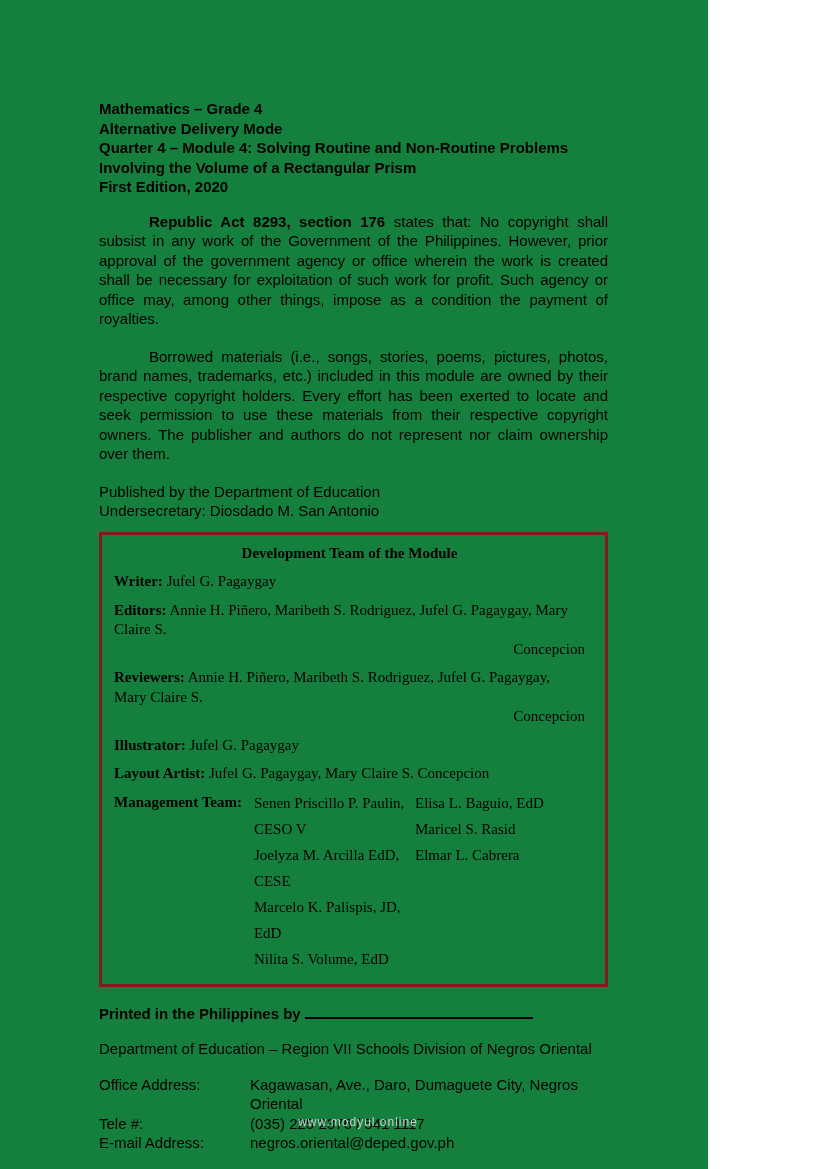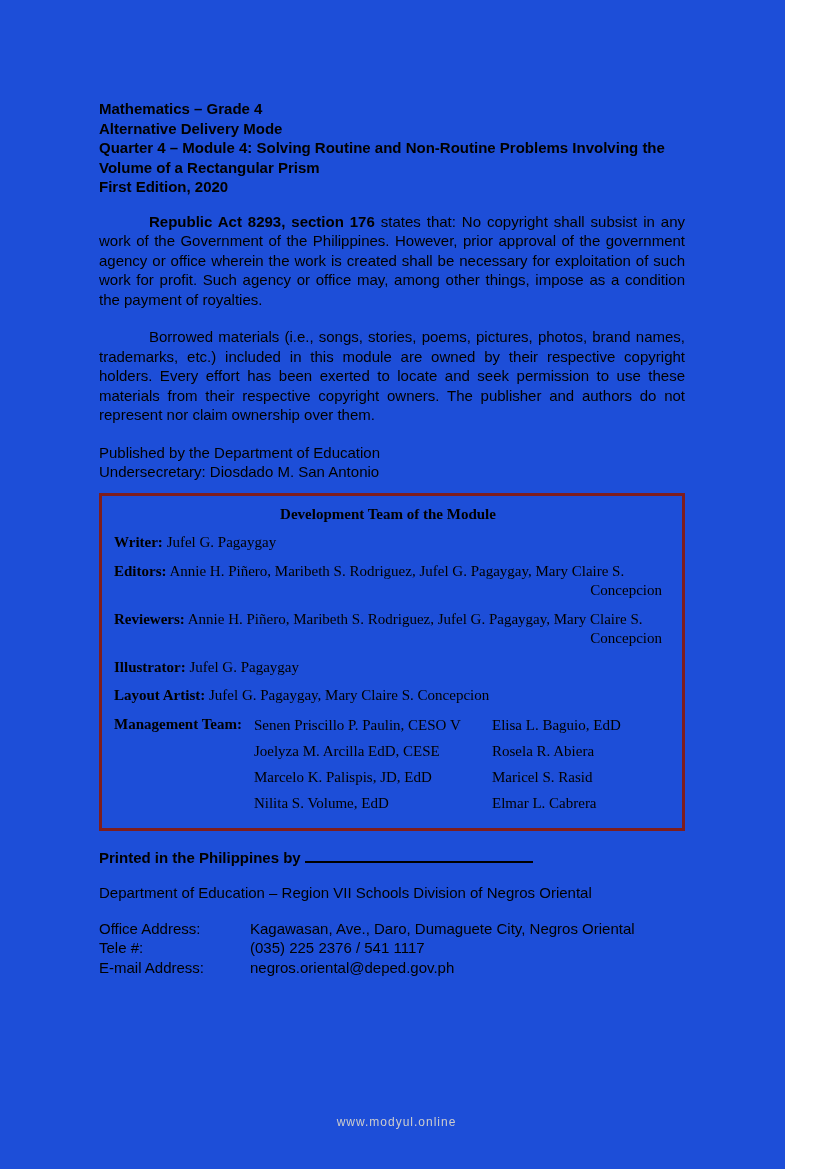--- a/index.html
+++ b/index.html
@@ -1,19 +1,19 @@
 <!DOCTYPE html>
 <html><head>
 <meta charset="utf-8">
 <style>
   html,body{margin:0;padding:0;background:#ffffff;}
   .page{
     position:relative;
-    width:785px;height:1169px;
-    background:#1d4ed8;
+    width:708px;height:1169px;
+    background:#15803d;
     font-family:"Liberation Sans","DejaVu Sans",sans-serif;
     font-size:15px;line-height:19.5px;color:#000;
     overflow:hidden;
     box-sizing:border-box;
     padding:99px 100px 0 99px;
   }
   .b{font-weight:bold;}
   .header{font-weight:bold;}
   .para{
     text-align:justify;
@@ -113,21 +113,20 @@
     <div class="dt-row mgmt">
       <span class="b mgmt-label">Management Team:</span>
       <div class="mgmt-col mgmt-left">
         <div>Senen Priscillo P. Paulin, CESO V</div>
         <div>Joelyza M. Arcilla EdD, CESE</div>
         <div>Marcelo K. Palispis, JD, EdD</div>
         <div>Nilita S. Volume, EdD</div>
       </div>
       <div class="mgmt-col mgmt-right">
         <div>Elisa L. Baguio, EdD</div>
-        <div>Rosela R. Abiera</div>
         <div>Maricel S. Rasid</div>
         <div>Elmar L. Cabrera</div>
       </div>
     </div>
   </div>
 
   <div class="printed">
     <span>Printed in the Philippines by</span>
     <span class="sig-blank"></span>
   </div>

